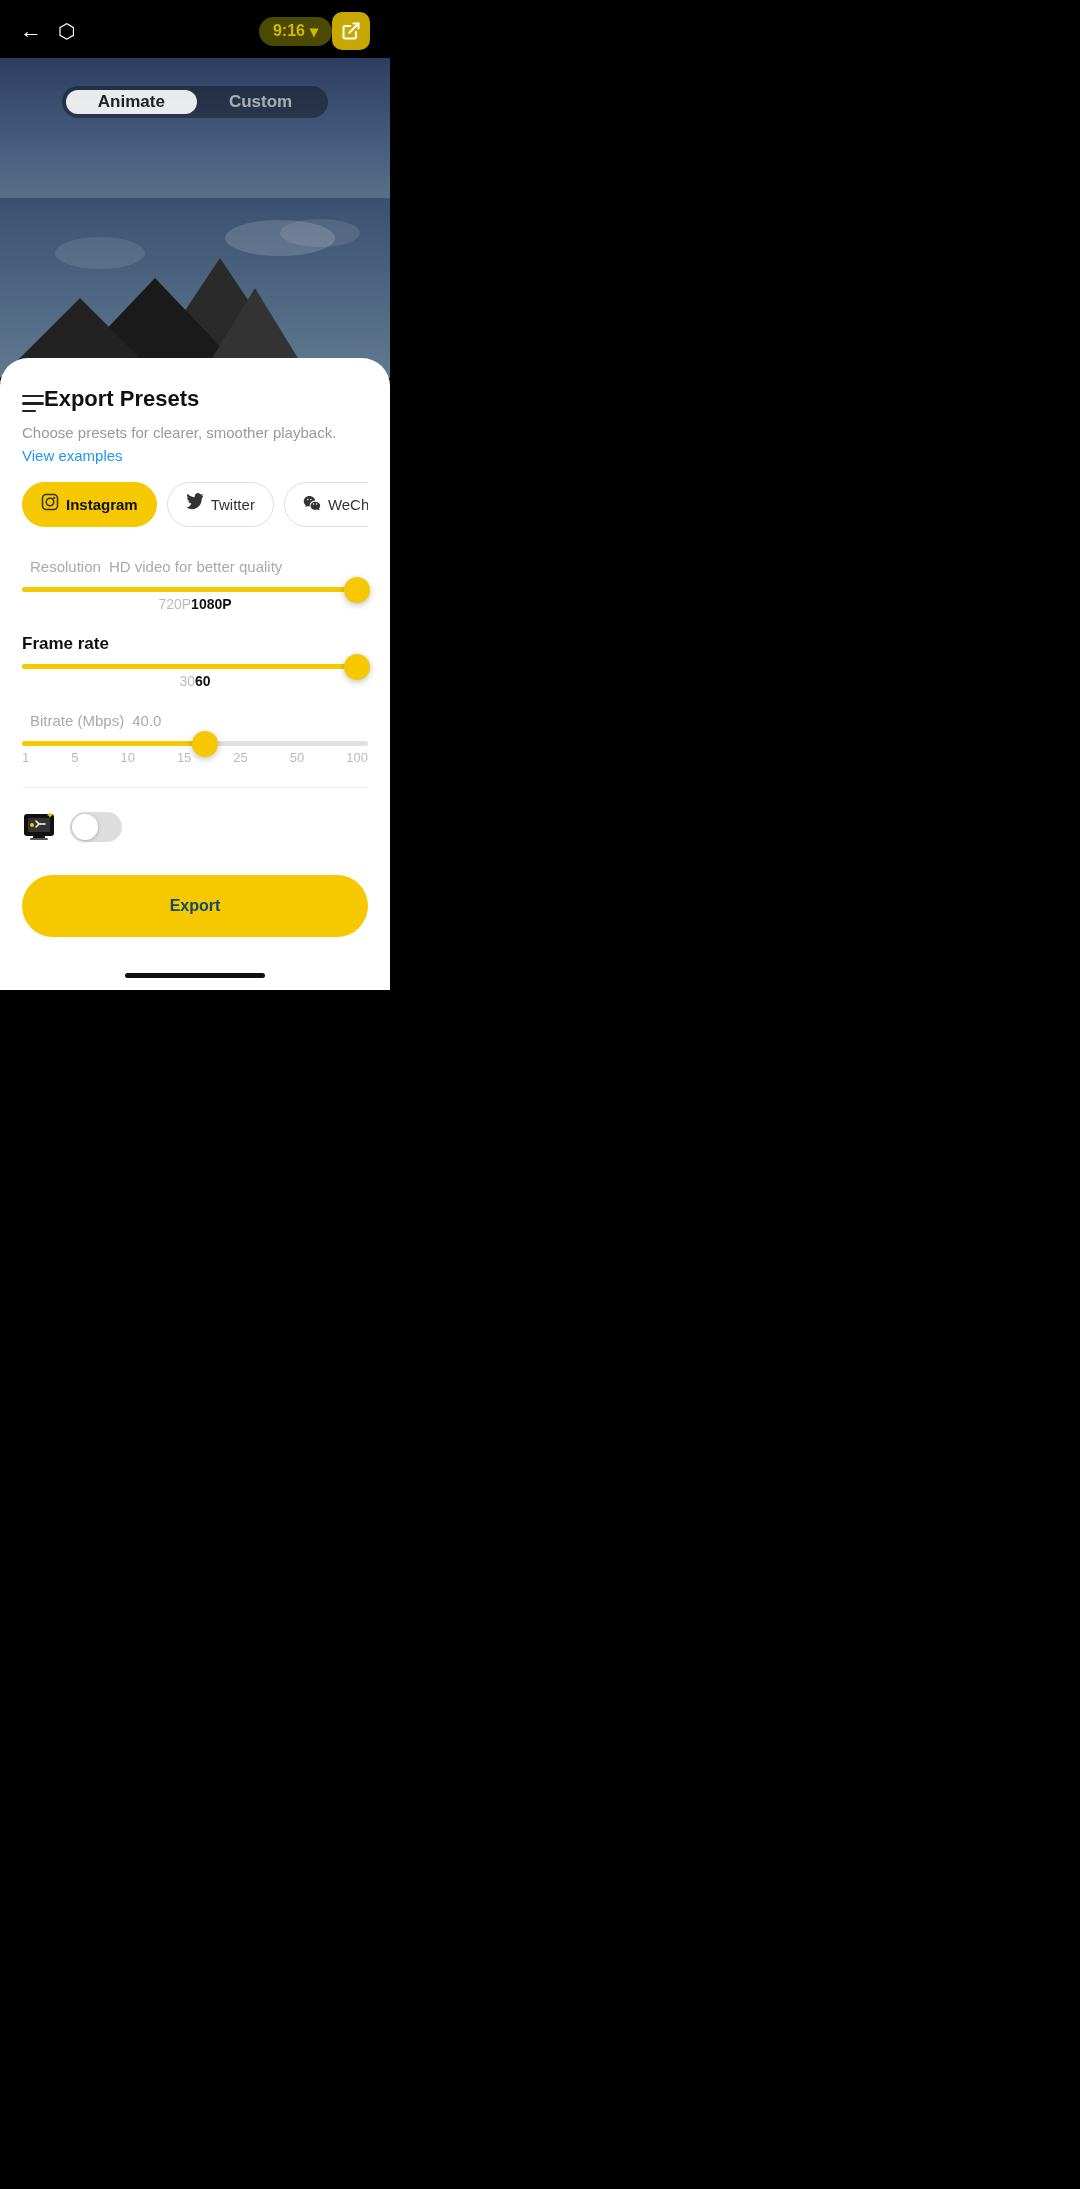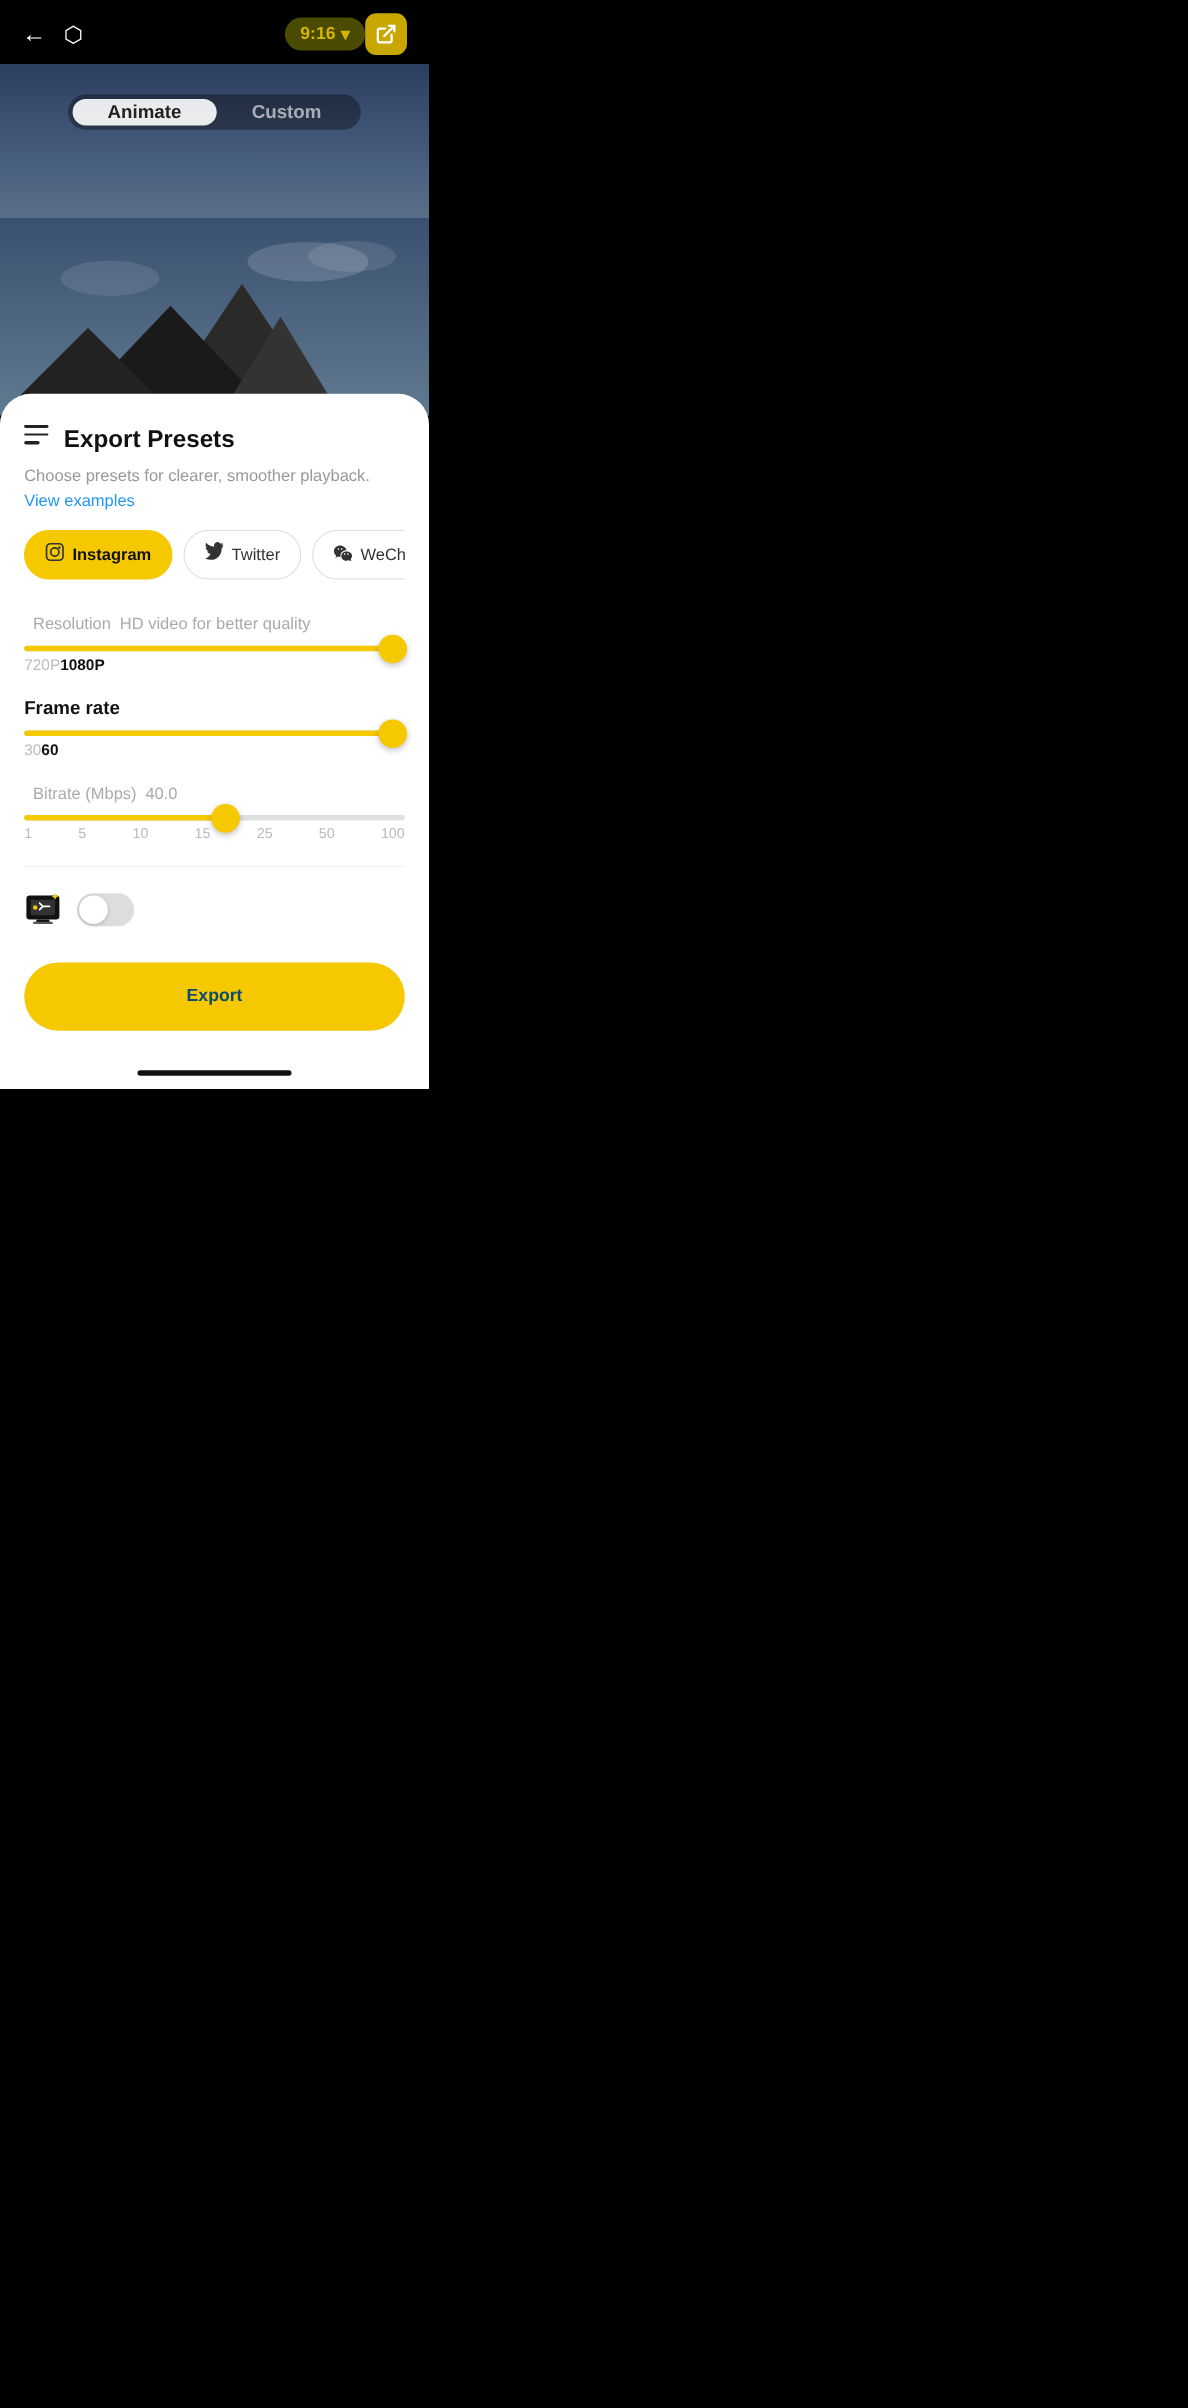--- a/index.html
+++ b/index.html
@@ -113,22 +113,21 @@
       border-radius: 28px 28px 0 0;
       padding: 28px 22px 0;
       position: relative;
       z-index: 5;
       margin-top: -20px;
     }
 
     
     .sheet-header {
       display: flex;
-      align-items: flex-start;
-      gap: 14px;
+      align-items: flex-end;
       margin-bottom: 10px;
     }
     .hamburger-icon {
       display: flex;
       flex-direction: column;
       gap: 5px;
     }
     .hamburger-icon span {
       display: block;
       height: 2.5px;
@@ -233,21 +232,21 @@
       height: 26px;
       background: #f5c800;
       border-radius: 50%;
       position: absolute;
       top: 50%;
       transform: translateY(-50%);
       box-shadow: 0 2px 6px rgba(0,0,0,0.25);
     }
     .slider-labels {
       display: flex;
-      justify-content: flex-start;
+      justify-content: center;
       font-size: 14px;
       color: #bbb;
       margin-top: 4px;
     }
     .slider-labels .active-val {
       color: #111;
       font-weight: 600;
     }
 
     

